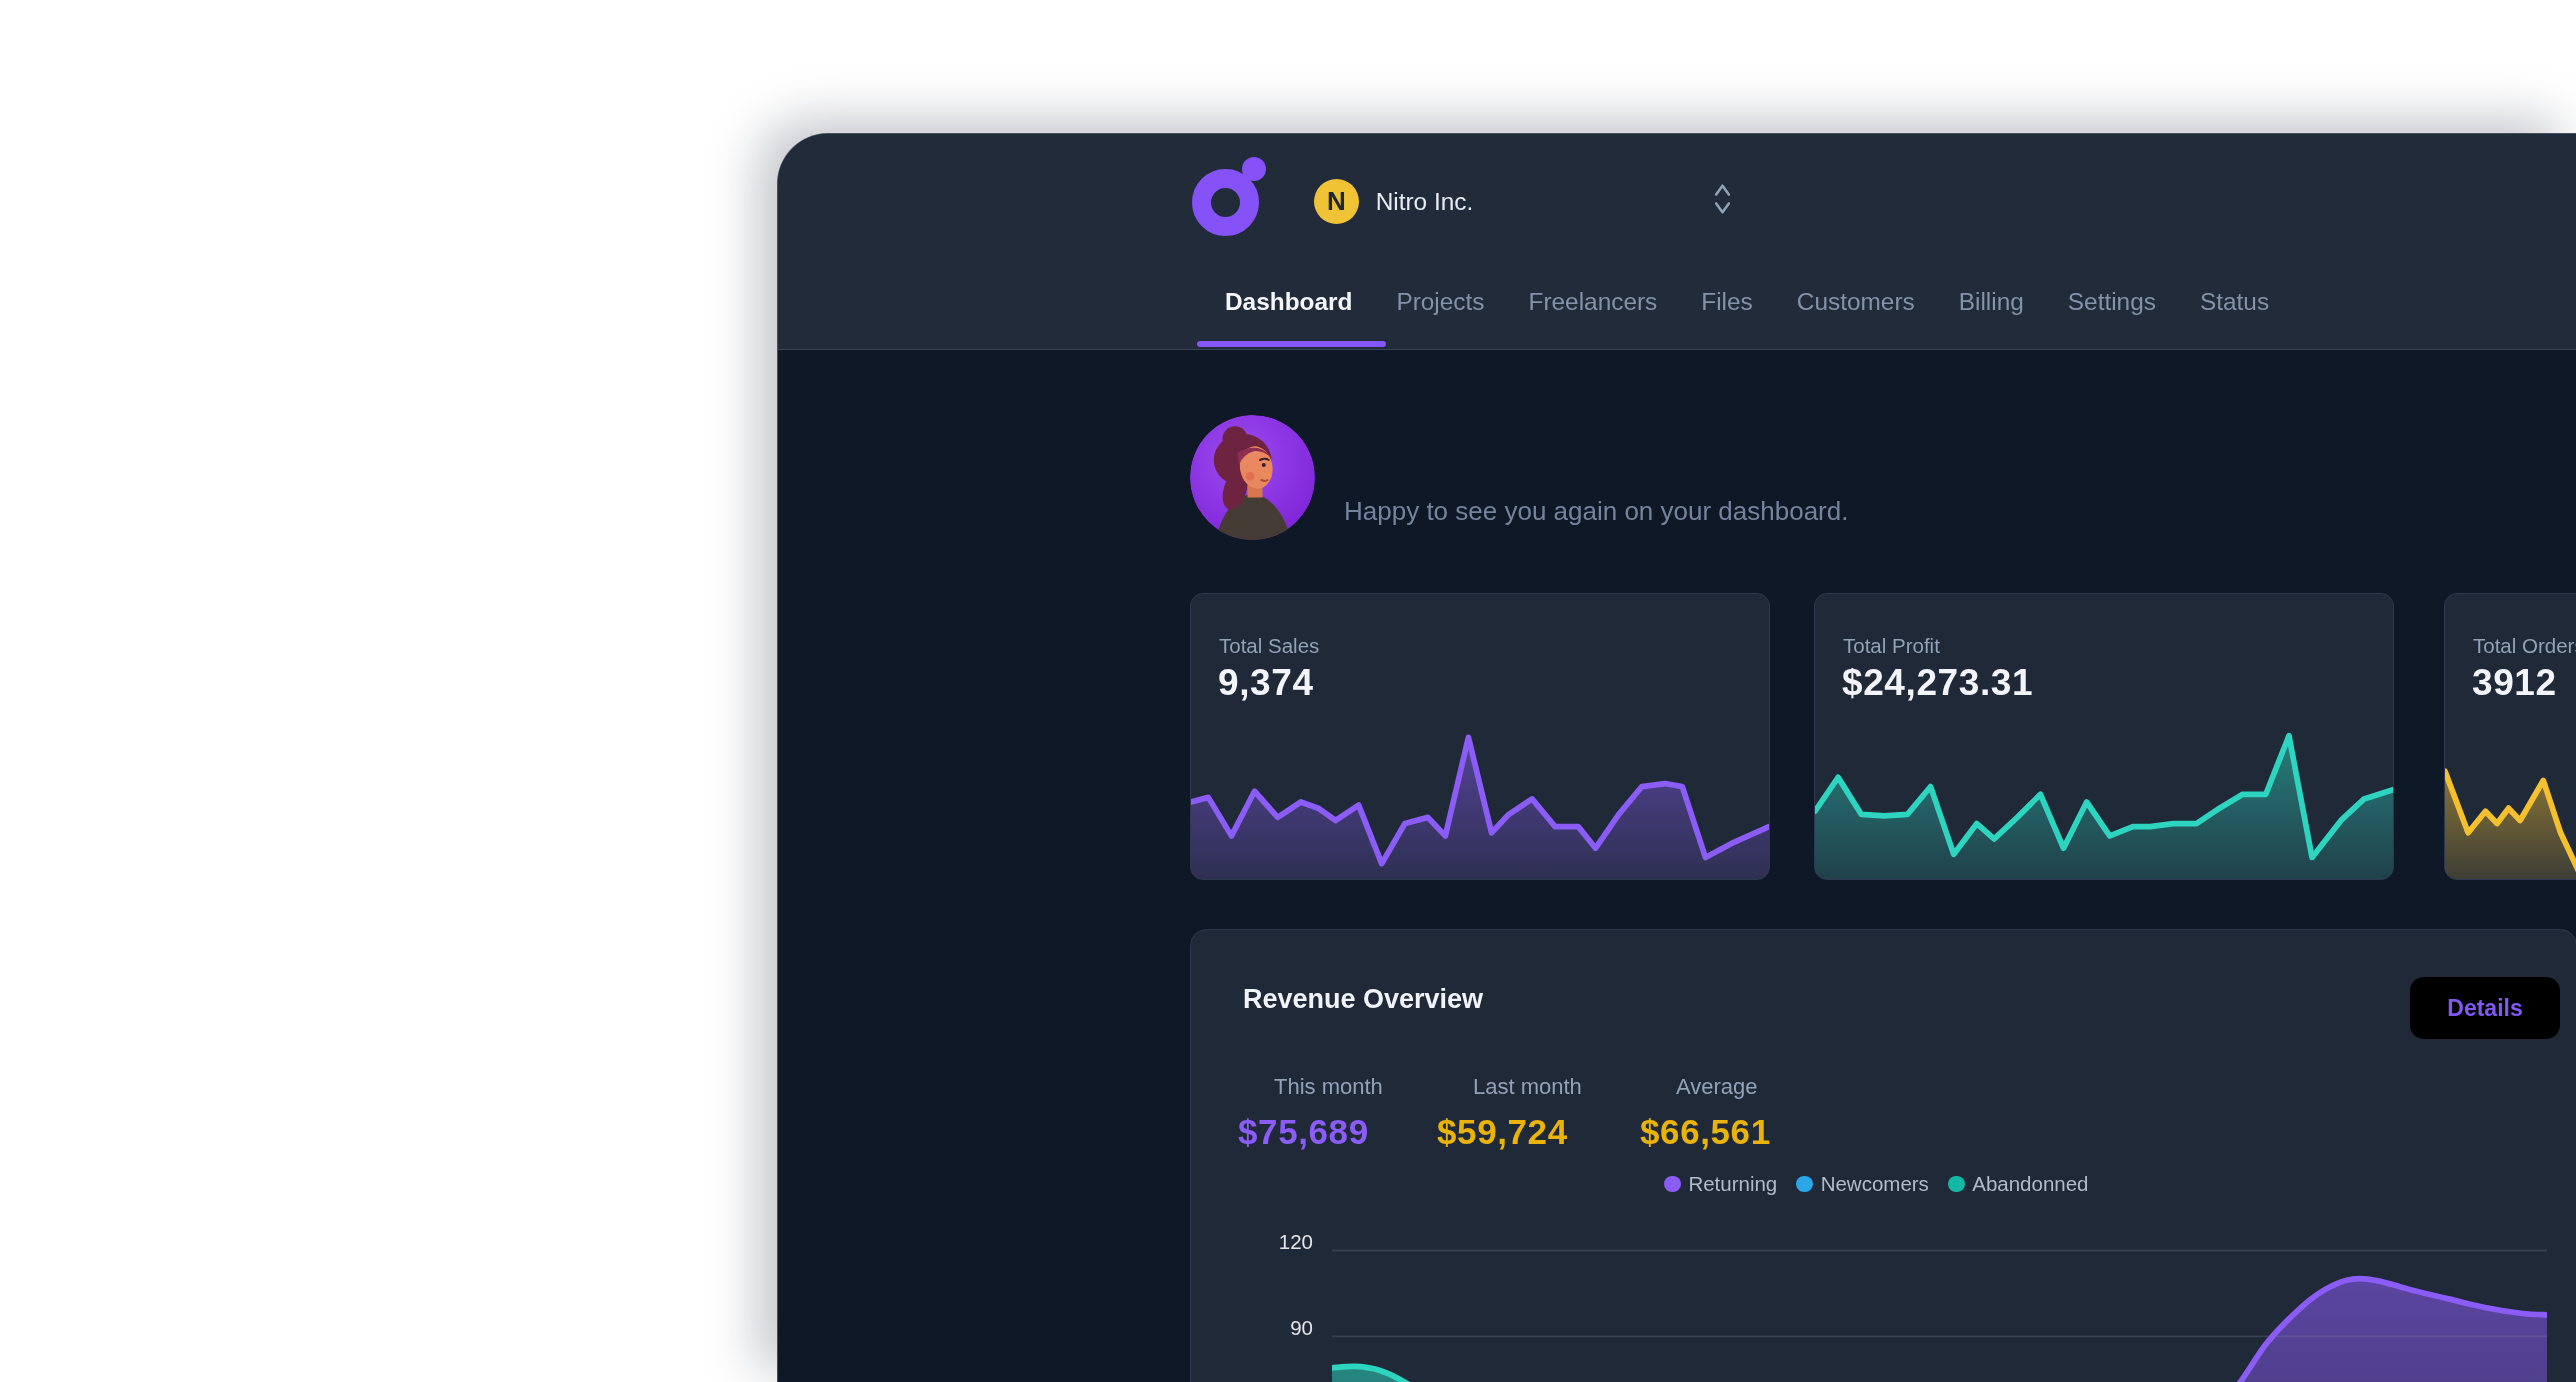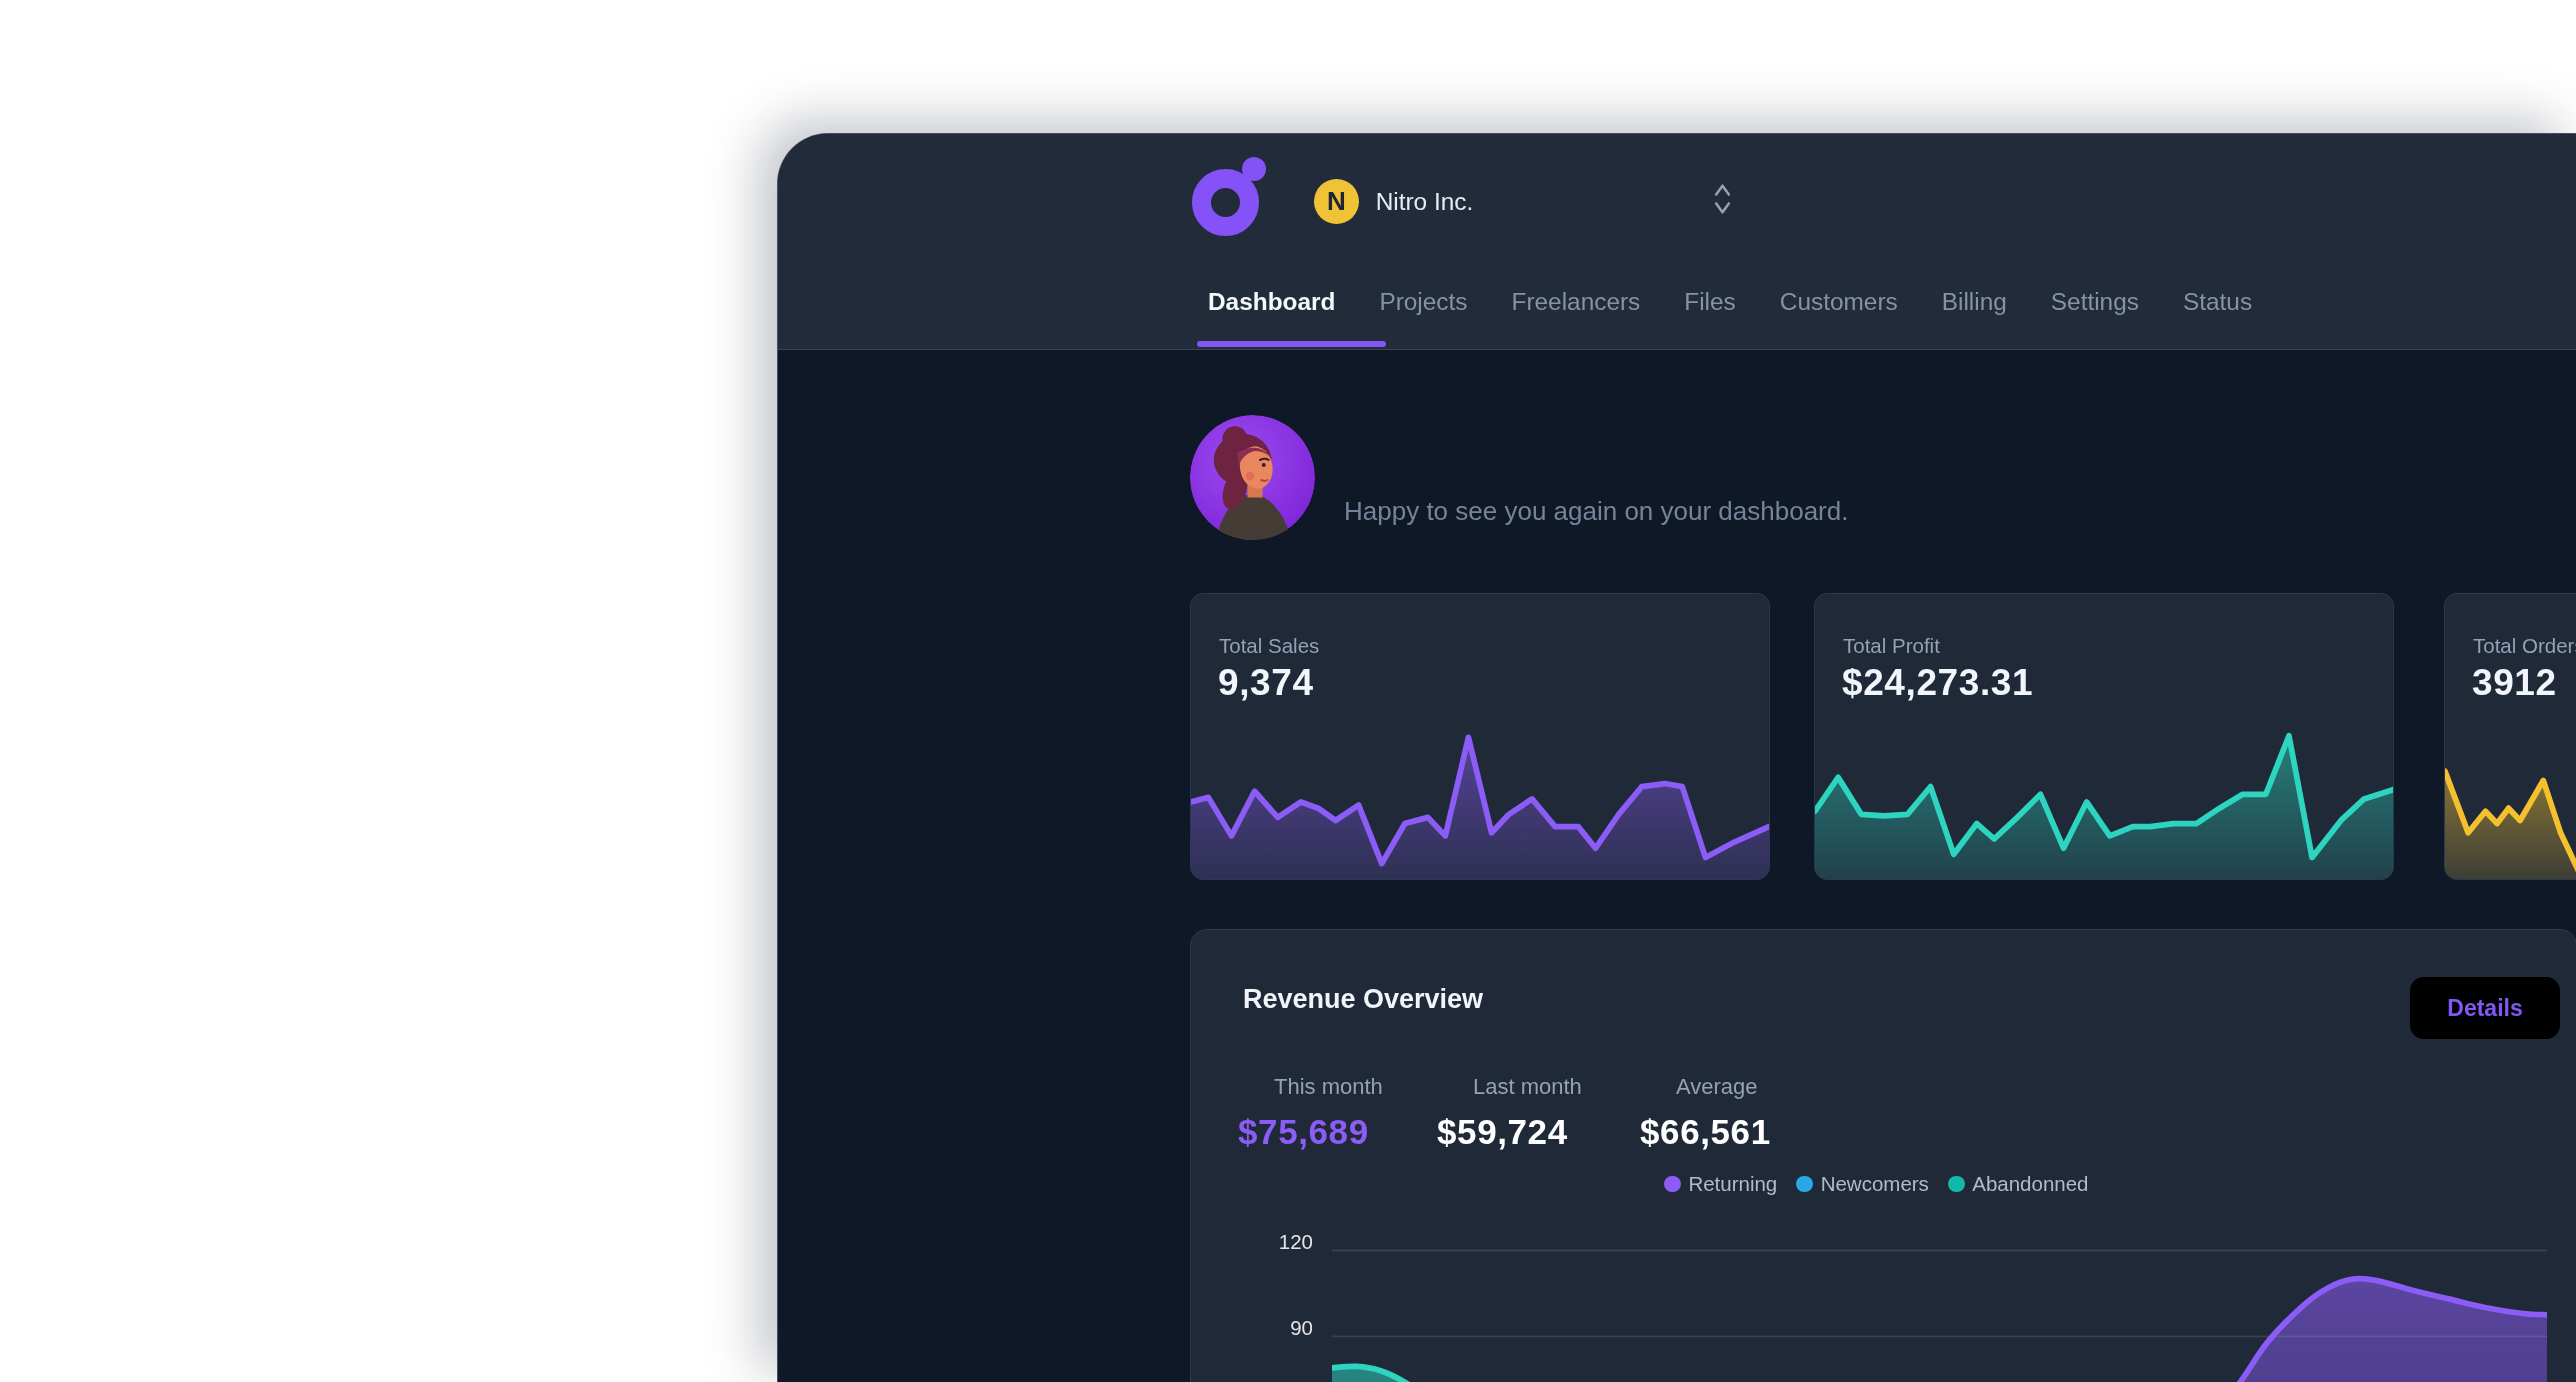--- a/index.html
+++ b/index.html
@@ -14,41 +14,41 @@
   .logo-ring{position:absolute;left:414px;top:35px;width:67px;height:67px;
              border:19px solid #8552f7;border-radius:50%;box-sizing:border-box;}
   .logo-dot{position:absolute;left:464px;top:23px;width:24.4px;height:24.4px;background:#8552f7;border-radius:50%;}
   .org{position:absolute;left:536px;top:45px;height:45px;display:flex;align-items:center;gap:16.7px;cursor:pointer;}
   .org-badge{width:45px;height:45px;border-radius:50%;background:#f0c337;display:flex;align-items:center;
              justify-content:center;font-size:26px;font-weight:800;color:#1f2735;}
   .org-name{font-size:24.4px;color:#e7ecf3;font-weight:500;}
   .org-chevron{position:absolute;left:935px;top:47px;}
   .nav{position:absolute;left:430px;top:154px;display:flex;gap:44px;white-space:nowrap;}
   .nav-item{font-size:24.4px;color:#8593a8;font-weight:500;cursor:pointer;}
-  .nav-item.active{color:#f4f7fb;font-weight:600;}
+  .nav-item.active{color:#f4f7fb;font-weight:600;margin-left:17px;}
   .nav-underline{position:absolute;left:419px;top:207px;width:189px;height:5.8px;border-radius:3.2px;background:#8456f5;}
   .avatar{position:absolute;left:412px;top:281px;width:125px;height:125px;border-radius:50%;overflow:hidden;}
   .welcome-title{position:absolute;left:566px;top:290px;font-size:36px;font-weight:600;color:#f2f5f9;}
   .welcome-sub{position:absolute;left:566px;top:346px;font-size:26px;color:#75839b;margin-top:16px;}
   .card{position:absolute;top:459px;width:580px;height:287px;background:#1f2938;border:1.3px solid #2d3950;
         border-radius:13px;box-sizing:border-box;overflow:hidden;}
   .card-0{left:412px;} .card-1{left:1036px;} .card-2{left:1666px;}
   .card-label{position:absolute;left:28px;top:40px;font-size:20.5px;color:#93a2b7;}
   .card-value{position:absolute;left:27px;top:68px;font-size:37px;font-weight:700;color:#f2f5f9;letter-spacing:0.6px;}
   .spark{position:absolute;left:0;bottom:0;width:100%;height:154px;display:block;}
   .revenue{position:absolute;left:412px;top:795px;width:1387px;height:500px;background:#1f2938;
            border:1.3px solid #2d3950;border-radius:16.7px;box-sizing:border-box;overflow:hidden;}
   .rev-title{position:absolute;left:52px;top:54px;font-size:27px;font-weight:700;color:#f1f5f9;}
   .details-btn{position:absolute;left:1219px;top:47px;width:150px;height:62px;background:#000000;border:none;
                border-radius:14px;color:#8059f2;font-size:23px;font-weight:600;display:flex;align-items:center;
                justify-content:center;cursor:pointer;font-family:"Liberation Sans",sans-serif;}
   .stat-col{position:absolute;top:144px;}
   .stat-col-0{left:47px;} .stat-col-1{left:246px;} .stat-col-2{left:449px;}
   .stat-label{font-size:22px;color:#93a2b7;margin-left:36px;}
-  .stat-value{margin-top:11.5px;font-size:35px;font-weight:700;color:#ffffff;letter-spacing:0.6px;}
+  .stat-value{margin-top:11.5px;font-size:35px;font-weight:700;color:#eab308;letter-spacing:0.6px;}
   .stat-value.highlight{color:#8b5cf6;}
   .legend{position:absolute;left:473px;top:242px;display:flex;gap:19px;align-items:center;}
   .legend-item{display:flex;align-items:center;gap:7.7px;font-size:20.5px;color:#b2bcc9;cursor:pointer;}
   .legend-dot{width:16.7px;height:16.7px;border-radius:50%;background:#888;}
   .ytick{position:absolute;left:26px;width:96px;text-align:right;font-size:20.5px;color:#e5e5e5;}
   .ytick-0{top:300px;} .ytick-1{top:386px;}
   .rev-chart{position:absolute;left:141px;top:282px;width:1215px;height:218px;display:block;}
 </style>
 </head>
 <body>

